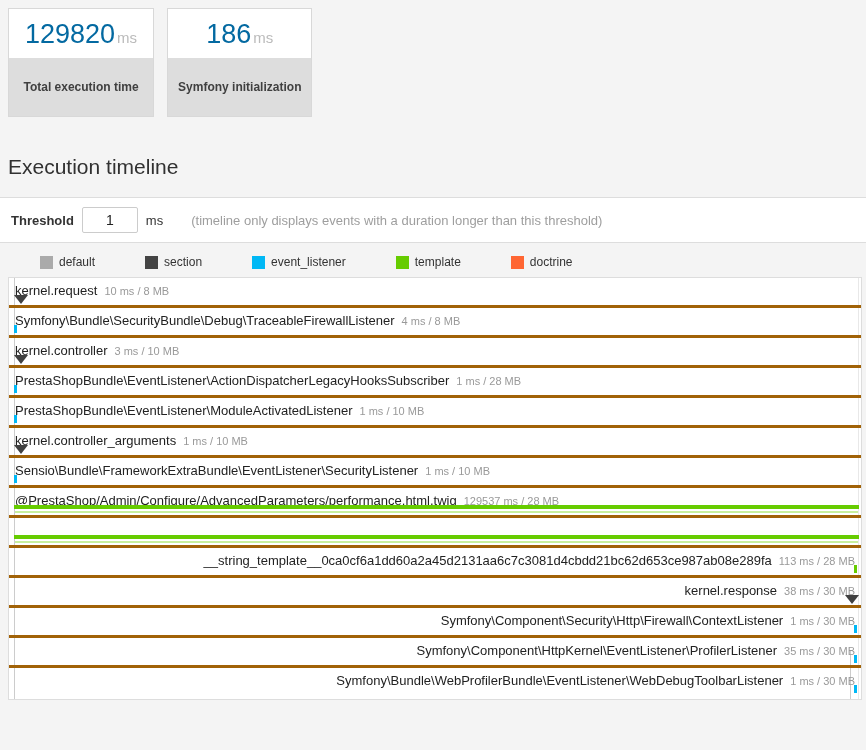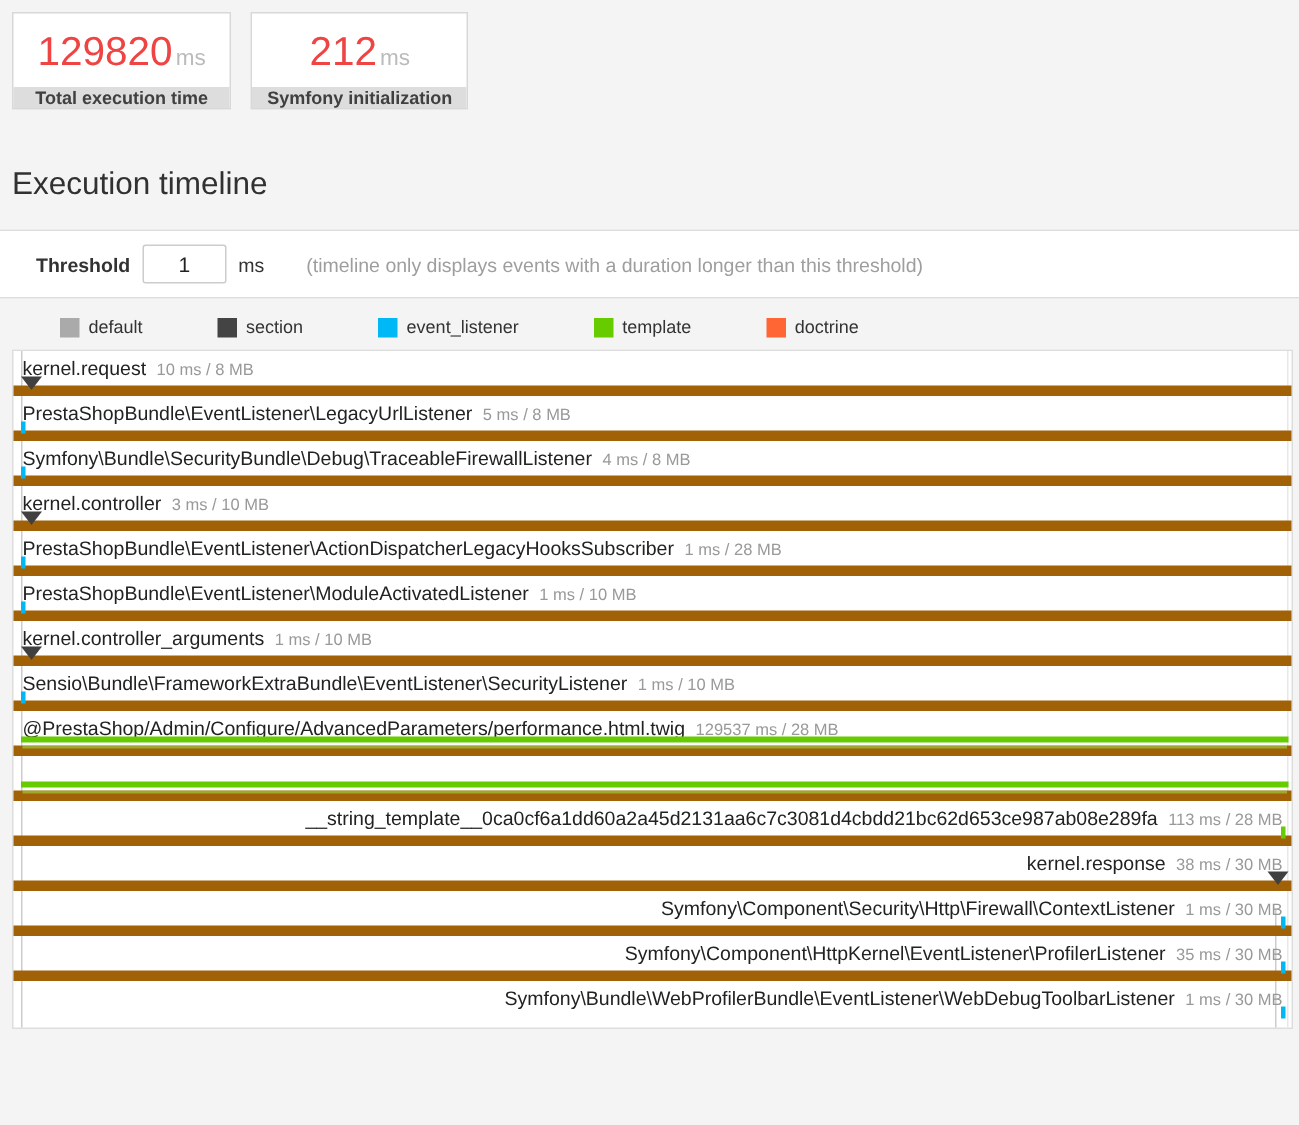--- a/index.html
+++ b/index.html
@@ -9,33 +9,33 @@
     font-family: "Liberation Sans", sans-serif;
     color: #222;
     width: 866px;
     height: 750px;
     overflow: hidden;
   }
   
   .metrics { display: flex; gap: 13px; padding: 8px 0 0 8px; }
   .metric { background: #fff; border: 1px solid #d8d8d8; display: inline-block; }
   .metric-value { padding: 10px 16px 8px; text-align: center; white-space: nowrap; }
-  .metric-value .num { font-size: 27px; color: #ef4444; }
+  .metric-value .num { font-size: 27px; color: #0369a1; }
   .metric-value .unit { font-size: 15px; color: #bbb; margin-left: 2px; }
   .metric-label {
     background: #ddd; color: #404040; font-size: 12px; font-weight: bold;
-    text-align: center; padding: 0 10px;
+    text-align: center; padding: 22px 10px;
   }
   
   .page-title { font-size: 21px; font-weight: 400; color: #313131; margin: 38px 0 0 8px; }
   
   .threshold-panel {
     margin-top: 18px; background: #fff;
     border-top: 1px solid #ddd; border-bottom: 1px solid #ddd;
-    padding: 9px 24px; display: flex; align-items: center; gap: 8px;
+    padding: 9px 11px; display: flex; align-items: center; gap: 8px;
   }
   .threshold-label { font-size: 13px; font-weight: bold; color: #333; }
   .threshold-input {
     width: 56px; padding: 4px 2px; text-align: center; font-size: 14px;
     border: 1px solid #ccc; border-radius: 2px; color: #222;
     font-family: "Liberation Sans", sans-serif;
   }
   .threshold-unit { font-size: 13px; color: #333; }
   .threshold-hint { font-size: 13px; color: #9e9e9e; margin-left: 20px; }
   
@@ -45,21 +45,21 @@
   .legend-label { font-size: 12px; color: #333; }
   
   .timeline-panel {
     margin-left: 8px; width: 854px; background: #fff;
     border: 1px solid #ddd; position: relative;
   }
   .guide { position: absolute; width: 1px; background: #ccc; z-index: 1; }
   .guide-left { left: 5px; top: 0; bottom: 0; }
   .guide-right { right: 2px; top: 0; bottom: 0; background: #e8e8e8; }
   .guide-response { right: 10px; top: 372px; bottom: 0; }
-  .trow { position: relative; height: 30px; border-bottom: 7px solid #a16207; z-index: 2; }
+  .trow { position: relative; height: 30px; border-bottom: 3px solid #a16207; z-index: 2; }
   .trow:last-child { border-bottom: none; height: 31px; }
   .trow-label { padding: 3px 6px 0 6px; white-space: nowrap; overflow: hidden; }
   .trow.right .trow-label { text-align: right; }
   .event-name { font-size: 13px; color: #222; }
   .event-meta { font-size: 11px; color: #999; margin-left: 7px; }
   .marker { position: absolute; }
   .tri {
     width: 0; height: 0;
     border-left: 7px solid transparent; border-right: 7px solid transparent;
     border-top: 9px solid #404040;
@@ -78,21 +78,21 @@
 
 <div class="metrics">
   <div class="metric">
     <div class="metric-value">
       <span class="num">129820</span><span class="unit">ms</span>
     </div>
     <div class="metric-label">Total execution time</div>
   </div>
   <div class="metric">
     <div class="metric-value">
-      <span class="num">212</span><span class="unit">ms</span>
+      <span class="num">186</span><span class="unit">ms</span>
     </div>
     <div class="metric-label">Symfony initialization</div>
   </div>
 </div>
 
 <h2 class="page-title">Execution timeline</h2>
 
 <div class="threshold-panel">
   <span class="threshold-label">Threshold</span>
   <input class="threshold-input" type="text" value="1" style="">
@@ -124,24 +124,20 @@
   </div>
 
 <div class="timeline-panel">
   <div class="guide guide-left"></div>
   <div class="guide guide-right"></div>
   <div class="guide guide-response"></div>
   <div id="timeline-rows">
       <div class="trow">
         <div class="trow-label"><span class="event-name">kernel.request</span><span class="event-meta">10 ms / 8 MB</span></div>
         <div class="marker tri tri-left"></div>
-      </div>
-      <div class="trow">
-        <div class="trow-label"><span class="event-name">PrestaShopBundle\EventListener\LegacyUrlListener</span><span class="event-meta">5 ms / 8 MB</span></div>
-        <div class="marker bar-tiny" style="background: rgb(0, 184, 245); left: 5px;"></div>
       </div>
       <div class="trow">
         <div class="trow-label"><span class="event-name">Symfony\Bundle\SecurityBundle\Debug\TraceableFirewallListener</span><span class="event-meta">4 ms / 8 MB</span></div>
         <div class="marker bar-tiny" style="background: rgb(0, 184, 245); left: 5px;"></div>
       </div>
       <div class="trow">
         <div class="trow-label"><span class="event-name">kernel.controller</span><span class="event-meta">3 ms / 10 MB</span></div>
         <div class="marker tri tri-left"></div>
       </div>
       <div class="trow">

